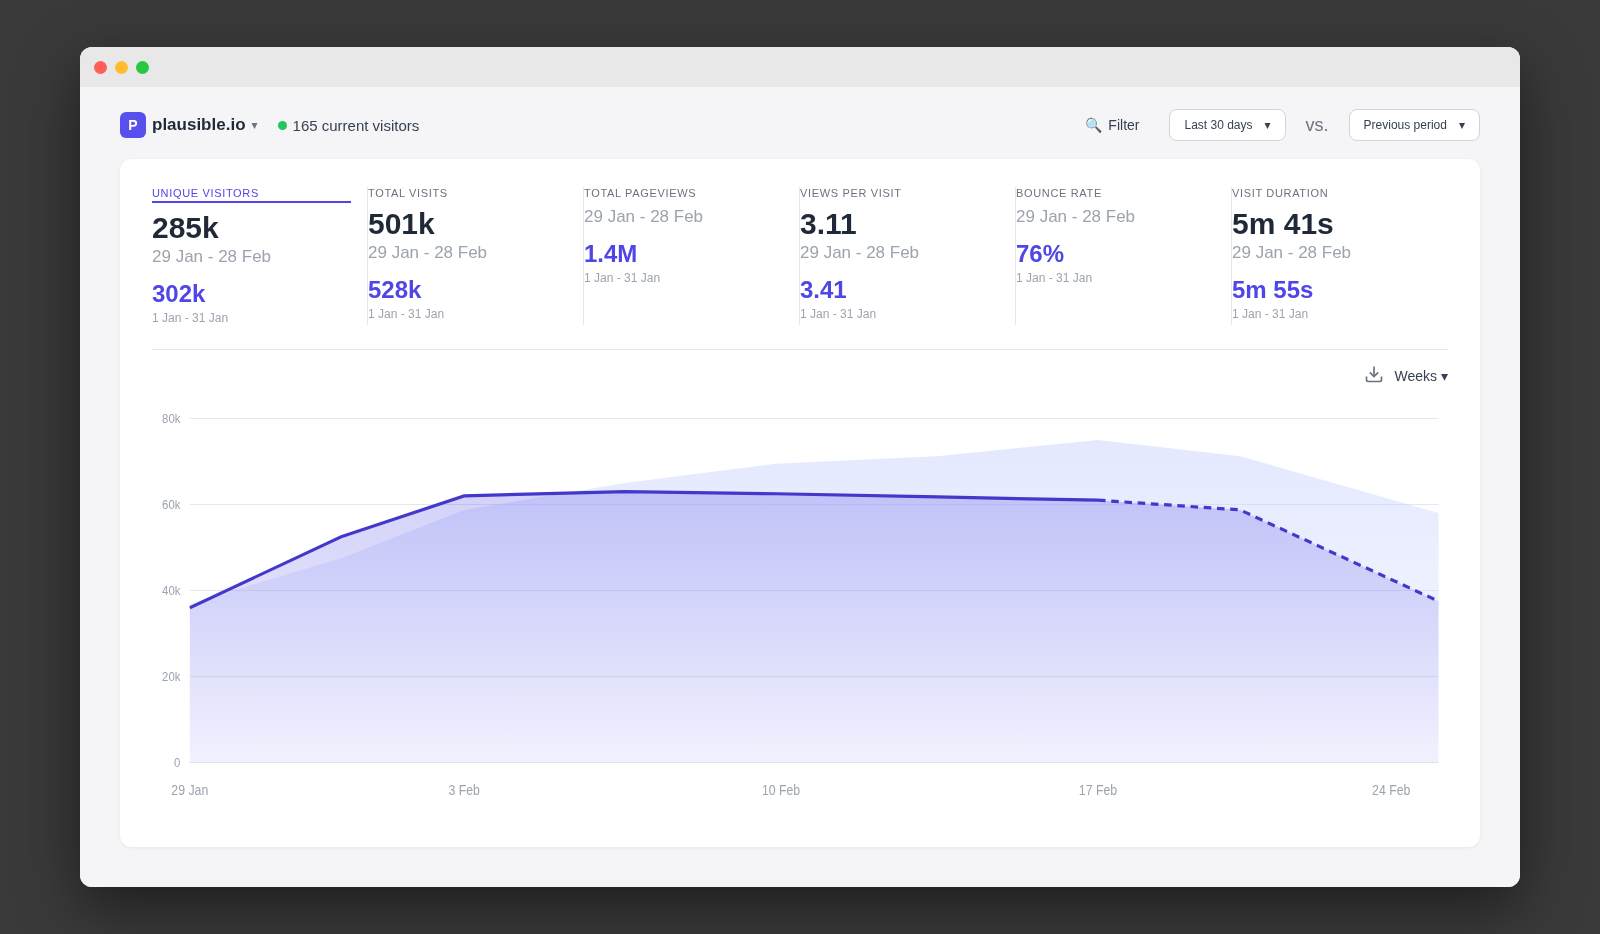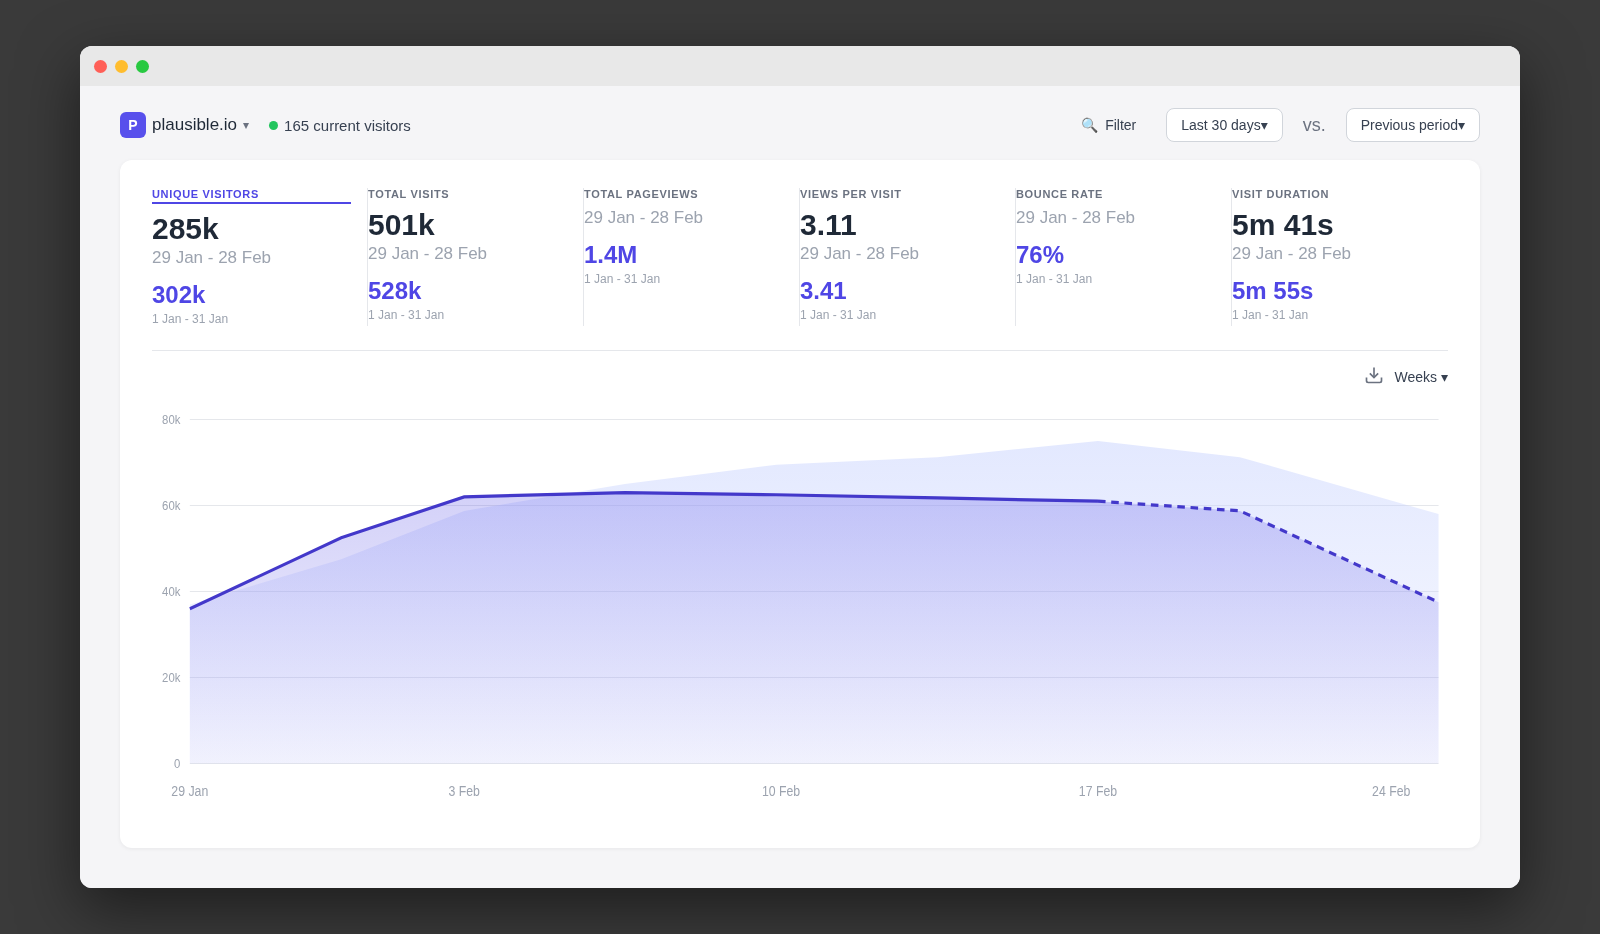--- a/index.html
+++ b/index.html
@@ -57,21 +57,21 @@
       border-radius: 6px;
       display: flex;
       align-items: center;
       justify-content: center;
       color: white;
       font-weight: 800;
       font-size: 14px;
     }
     .logo-text {
       font-size: 17px;
-      font-weight: 400;
+      font-weight: 700;
       color: #1f2937;
     }
     .chevron-icon {
       color: #6b7280;
       font-size: 12px;
     }
     .visitors-badge {
       display: flex;
       align-items: center;
       gap: 6px;
@@ -93,26 +93,26 @@
       cursor: pointer;
       padding: 6px 10px;
       border-radius: 6px;
       background: none;
       border: none;
     }
 
     .dropdown-btn {
       display: flex;
       align-items: center;
-      gap: 0;
+      gap: 12px;
       background: white;
       border: 1px solid #d1d5db;
       border-radius: 8px;
       padding: 8px 14px;
-      font-size: 14px;
+      font-size: 12px;
       color: #374151;
       cursor: pointer;
       white-space: nowrap;
     }
     .vs-label {
       color: #6b7280;
       font-size: 18px;
     }
 
     
@@ -133,21 +133,21 @@
 
     .metric {
       padding: 0 16px 0 0;
       border-right: 1px solid #e5e7eb;
     }
     .metric:last-child { border-right: none; }
     .metric:first-child { padding-left: 0; }
 
     .metric-label {
       font-size: 11px;
-      font-weight: 700;
+      font-weight: 400;
       letter-spacing: 0.06em;
       text-transform: uppercase;
       color: #6b7280;
       margin-bottom: 8px;
       cursor: pointer;
     }
     .metric-label.active {
       color: #4f46e5;
       border-bottom: 2px solid #4f46e5;
       padding-bottom: 2px;

